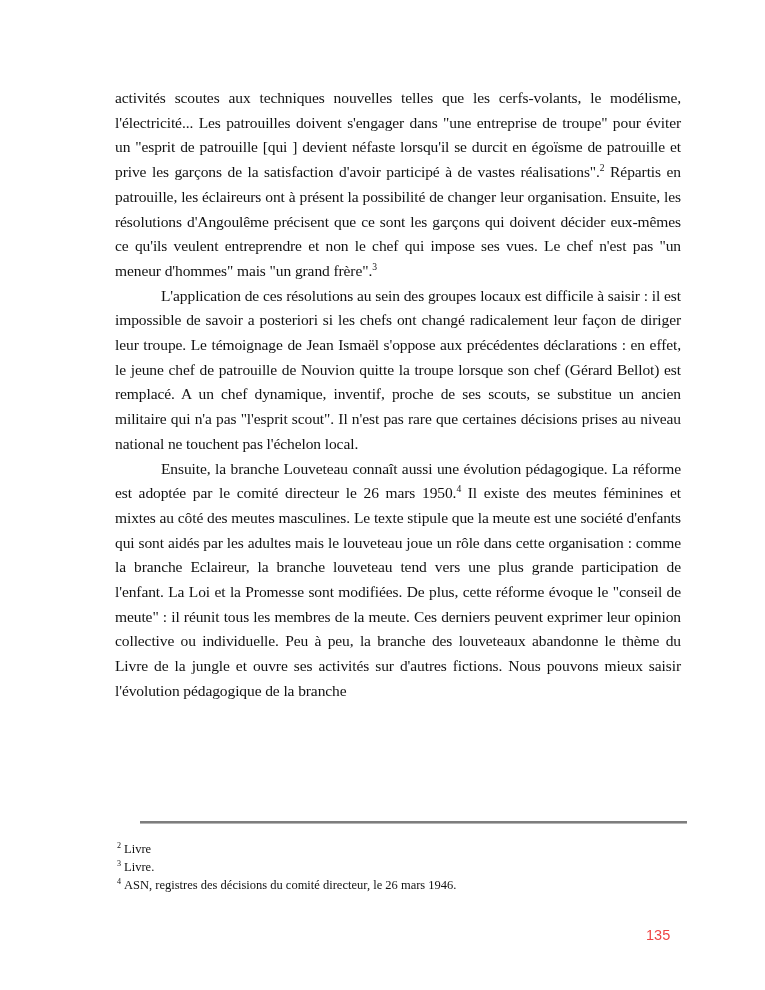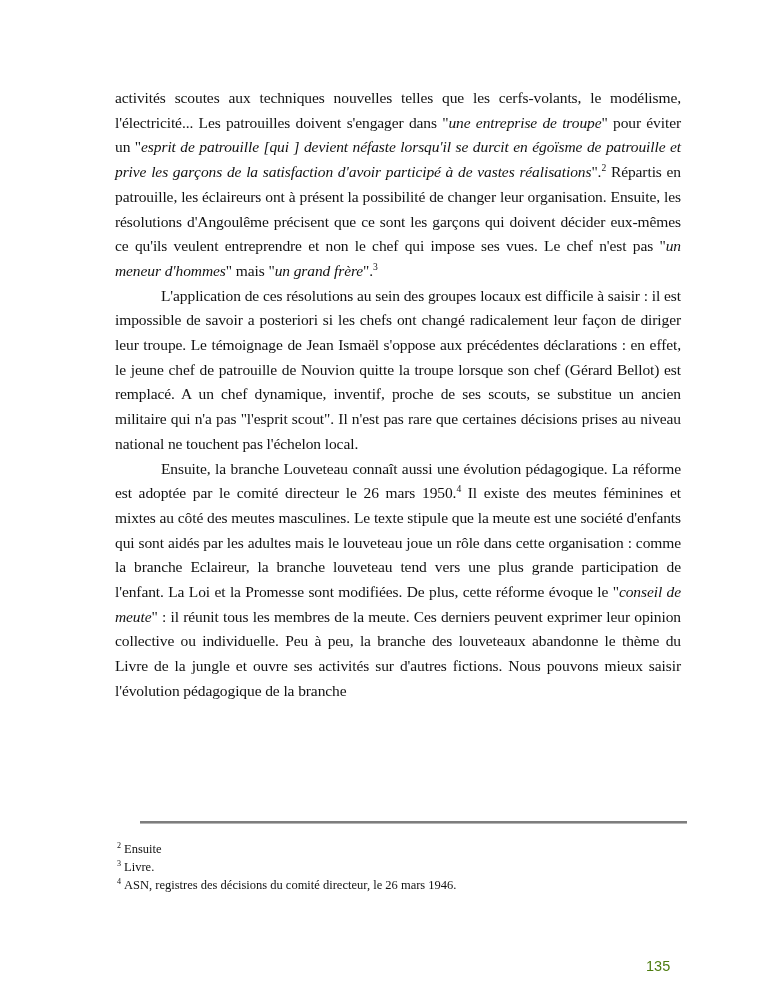--- a/index.html
+++ b/index.html
@@ -15,21 +15,21 @@
     position:absolute;
     left:115px; top:86px;
     width:566px;
     font-size:15.5px;
     line-height:24.7px;
     text-align:justify;
     letter-spacing:-0.1px;
   }
   .body-text p { margin:0; }
   .body-text p.indent { text-indent:46px; }
-  .run-italic { font-style:italic; }
+  .run-italic { }
   sup.fn-ref {
     font-size:0.62em;
     vertical-align:super;
     line-height:0;
   }
   .footnote-sep {
     position:absolute;
     left:140px; top:821px;
     width:547px; height:2px;
     background:#7d7d7d;
@@ -44,42 +44,42 @@
   }
   .footnotes .fn { margin:0; }
   .footnotes sup {
     font-size:0.65em;
     vertical-align:super;
     line-height:0;
     margin-right:3px;
   }
   .page-number {
     position:absolute;
-    left:646px; top:958px;
+    left:646px; top:927px;
     font-family:"Liberation Sans",sans-serif;
     font-size:14.5px;
-    color:#4d7c0f;
+    color:#ef4444;
   }
 </style>
 </head>
 <body>
 
 <div class="page">
 
   <div class="body-text">
     <p><span>activités scoutes aux techniques nouvelles telles que les cerfs-volants, le modélisme, l'électricité... Les patrouilles doivent s'engager dans "</span><span class="run-italic">une entreprise de troupe</span><span>" pour éviter un "</span><span class="run-italic">esprit de patrouille [qui ] devient néfaste lorsqu'il se durcit en égoïsme de patrouille et prive les garçons de la satisfaction d'avoir participé à de vastes réalisations</span><span>".</span><sup class="fn-ref">2</sup><span> Répartis en patrouille, les éclaireurs ont à présent la possibilité de changer leur organisation. Ensuite, les résolutions d'Angoulême précisent que ce sont les garçons qui doivent décider eux-mêmes ce qu'ils veulent entreprendre et non le chef qui impose ses vues. Le chef n'est pas "</span><span class="run-italic">un meneur d'hommes</span><span>" mais "</span><span class="run-italic">un grand frère</span><span>".</span><sup class="fn-ref">3</sup></p>
     <p class="indent"><span>L'application de ces résolutions au sein des groupes locaux est difficile à saisir : il est impossible de savoir a posteriori si les chefs ont changé radicalement leur façon de diriger leur troupe. Le témoignage de Jean Ismaël s'oppose aux précédentes déclarations : en effet, le jeune chef de patrouille de Nouvion quitte la troupe lorsque son chef (Gérard Bellot) est remplacé. A un chef dynamique, inventif, proche de ses scouts, se substitue un ancien militaire qui n'a pas "l'esprit scout". Il n'est pas rare que certaines décisions prises au niveau national ne touchent pas l'échelon local.</span></p>
     <p class="indent"><span>Ensuite, la branche Louveteau connaît aussi une évolution pédagogique. La réforme est adoptée par le comité directeur le 26 mars 1950.</span><sup class="fn-ref">4</sup><span> Il existe des meutes féminines et mixtes au côté des meutes masculines. Le texte stipule que la meute est une société d'enfants qui sont aidés par les adultes mais le louveteau joue un rôle dans cette organisation : comme la branche Eclaireur, la branche louveteau tend vers une plus grande participation de l'enfant. La Loi et la Promesse sont modifiées. De plus, cette réforme évoque le "</span><span class="run-italic">conseil de meute</span><span>" : il réunit tous les membres de la meute. Ces derniers peuvent exprimer leur opinion collective ou individuelle. Peu à peu, la branche des louveteaux abandonne le thème du Livre de la jungle et ouvre ses activités sur d'autres fictions. Nous pouvons mieux saisir l'évolution pédagogique de la branche</span></p>
   </div>
 
   <div class="footnote-sep"></div>
 
   <div class="footnotes">
     <p class="fn">
-      <sup>2</sup><span>Ensuite</span>
+      <sup>2</sup><span>Livre</span>
     </p>
     <p class="fn">
       <sup>3</sup><span>Livre.</span>
     </p>
     <p class="fn">
       <sup>4</sup><span>ASN, registres des décisions du comité directeur, le 26 mars 1946.</span>
     </p>
   </div>
 
   <div class="page-number">135</div>

